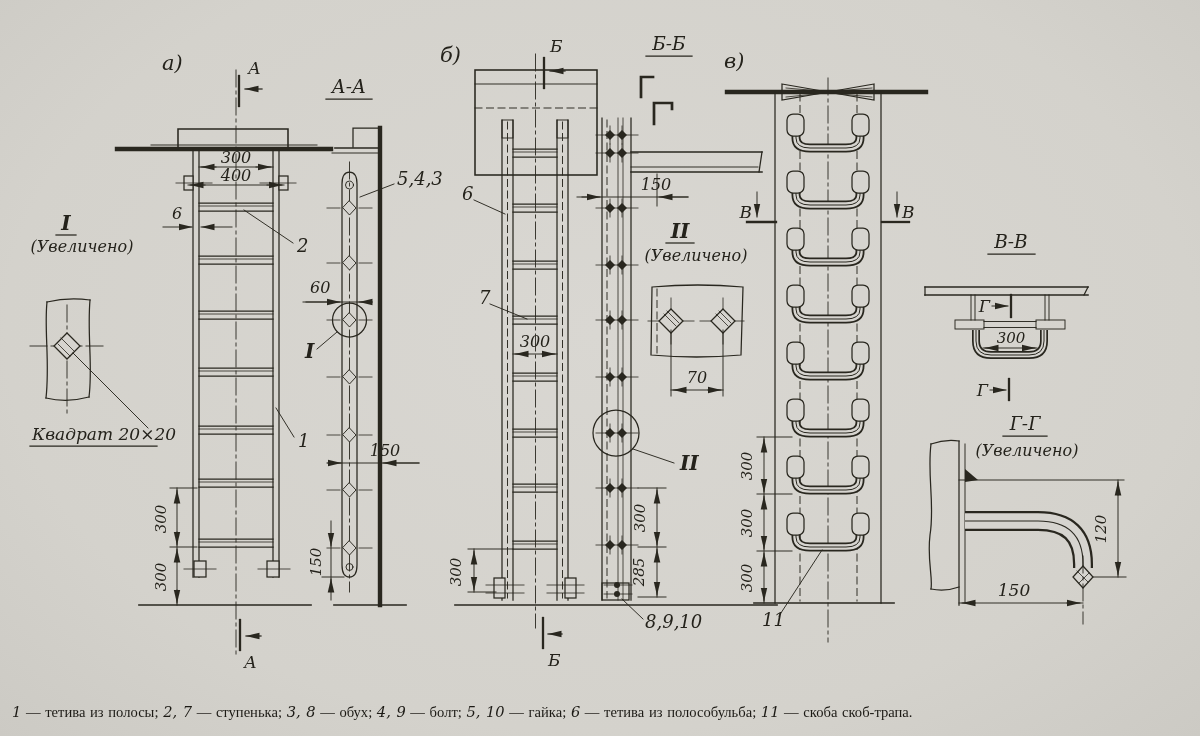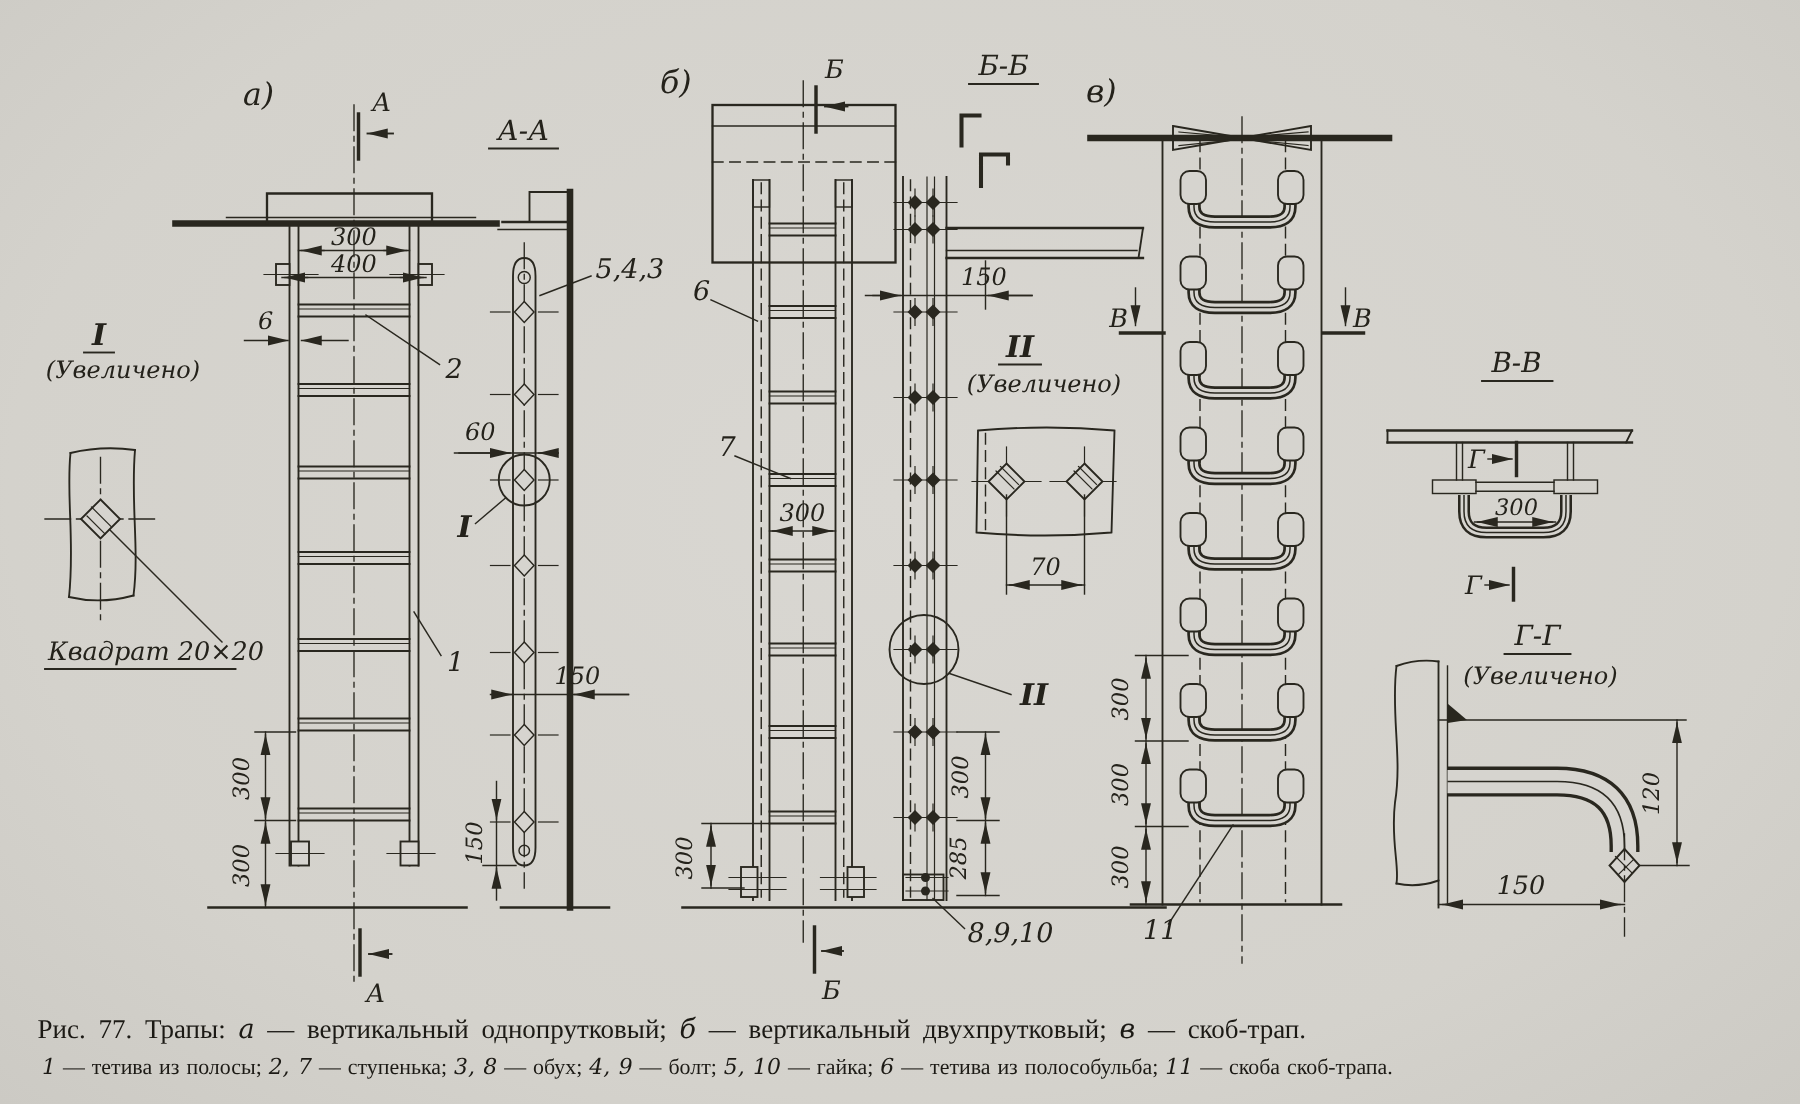--- a/index.html
+++ b/index.html
@@ -25,21 +25,21 @@
   .R2{stroke:#d6d4cf;stroke-width:15.5;fill:none}
   .R3{stroke:#29271f;stroke-width:1.1;fill:none}
   text{fill:#24221b;font-family:"DejaVu Serif",serif;font-style:italic}
   .t15{font-size:15px}.t16{font-size:16px}.t17{font-size:17px}
   .t18{font-size:18px}.t19{font-size:18.5px}
   .tm{font-size:20px;font-weight:bold}
   .t22{font-size:21px}
   .mid{text-anchor:middle}.end{text-anchor:end}
   .caption{position:absolute;left:25px;top:676px;width:1160px;
     font-size:18px;color:#1c1a15;word-spacing:4px;white-space:nowrap}
-  .legend{position:absolute;left:28px;top:703px;width:1160px;
+  .legend{position:absolute;left:12px;top:703px;width:1160px;
     font-size:14.6px;color:#1c1a15;word-spacing:1px;white-space:nowrap}
   .caption i,.legend i{font-family:"DejaVu Serif",serif}
 </style>
 </head>
 <body>
 
 <div id="paper">
 <svg width="1200" height="672" viewBox="0 0 1200 672">
 <defs>
 <marker id="ar" viewBox="0 0 14 8" refX="13.5" refY="4" markerWidth="14" markerHeight="8" orient="auto" markerUnits="userSpaceOnUse">
@@ -619,16 +619,15 @@
   <line class="st w09 ae" x1="1118" y1="562" x2="1118" y2="575"></line>
   <text class="t15 mid" x="1106" y="529" transform="rotate(-90 1106 529)">120</text>
 
   <line class="st w09" x1="959" y1="603" x2="1083" y2="603"></line>
   <line class="st w09 ae" x1="975" y1="603" x2="962" y2="603"></line>
   <line class="st w09 ae" x1="1067" y1="603" x2="1080" y2="603"></line>
   <text class="t17 mid" x="1014" y="596">150</text>
 </g>
 </svg>
 
-<div class="caption"><span>Рис. 77. Трапы:</span><span> </span><i>а</i><span> — вертикальный однопрутковый; </span><i>б</i><span> — вертикальный двухпрутковый; </span><i>в</i><span> — скоб-трап.</span></div>
 
 <div class="legend"><i>1</i><span> — тетива из полосы; </span><i>2, 7</i><span> — ступенька; </span><i>3, 8</i><span> — обух; </span><i>4, 9</i><span> — болт; </span><i>5, 10</i><span> — гайка; </span><i>6</i><span> — тетива из полособульба; </span><i>11</i><span> — скоба скоб-трапа.</span></div>
 </div>
 
 </body></html>

